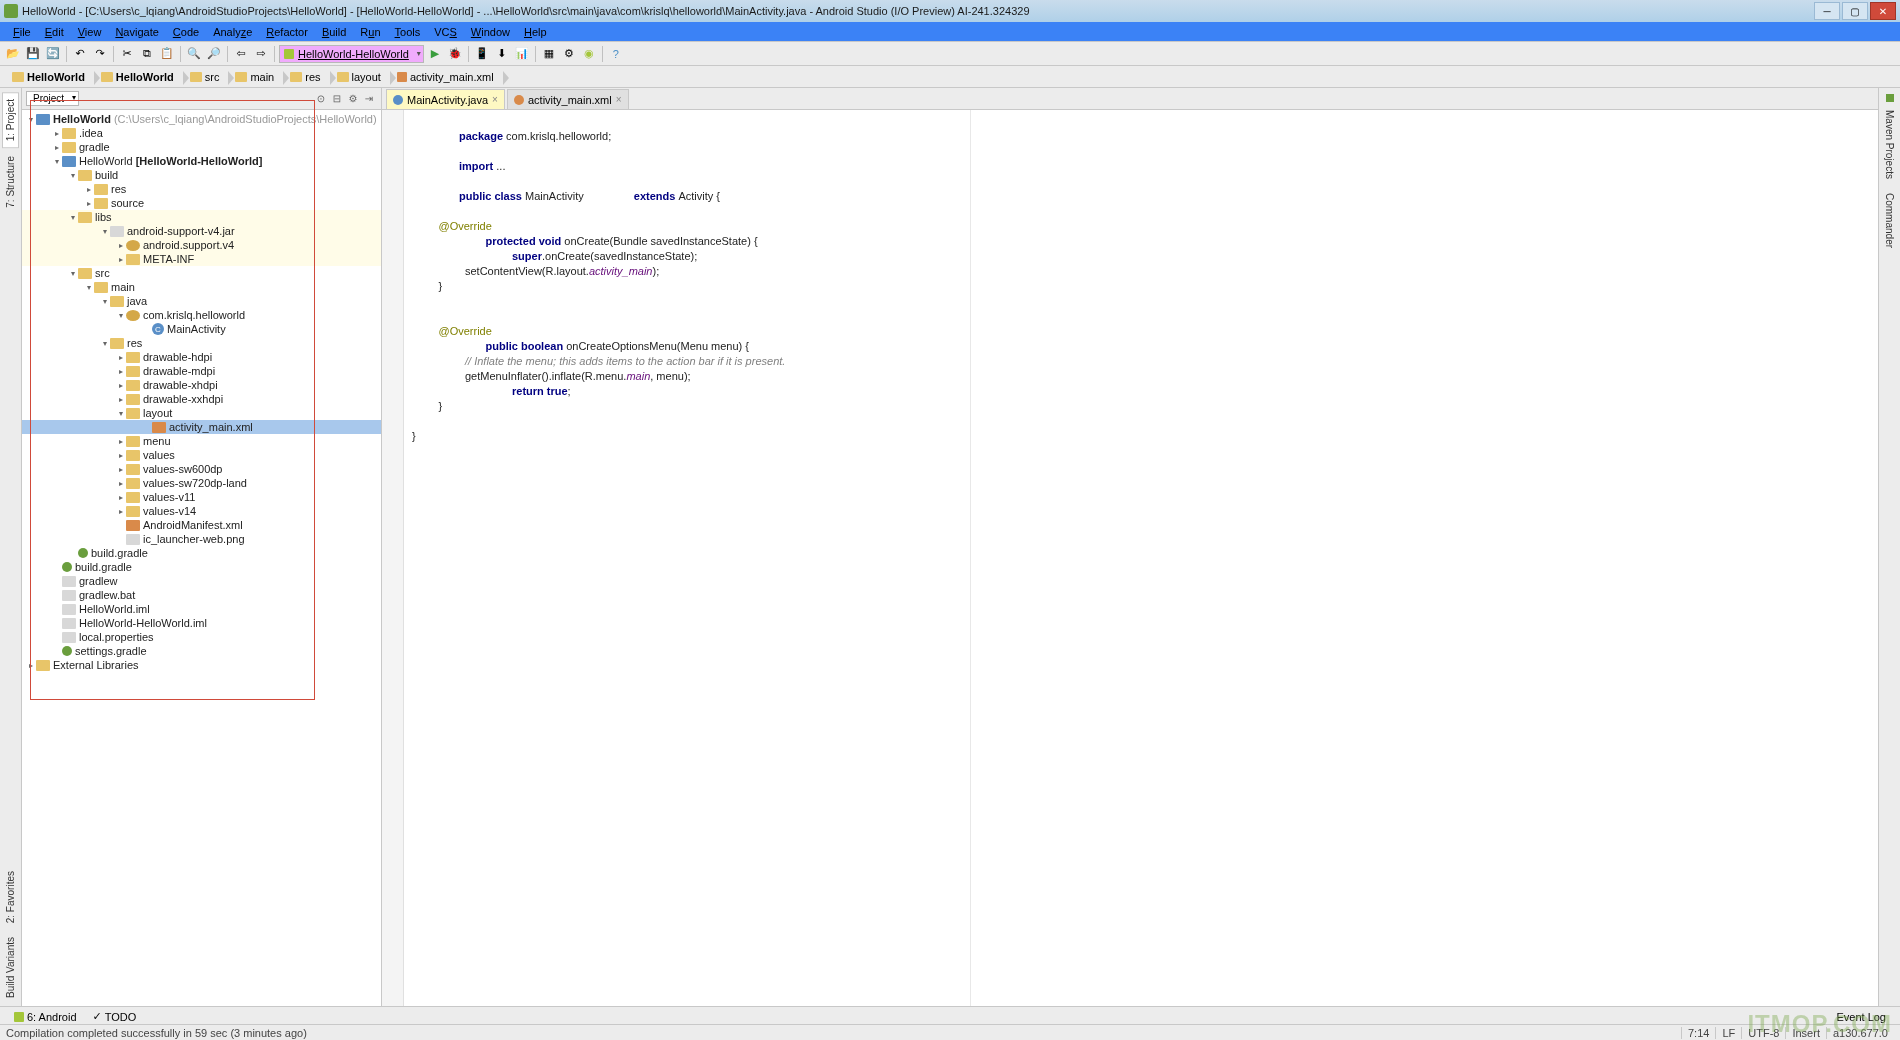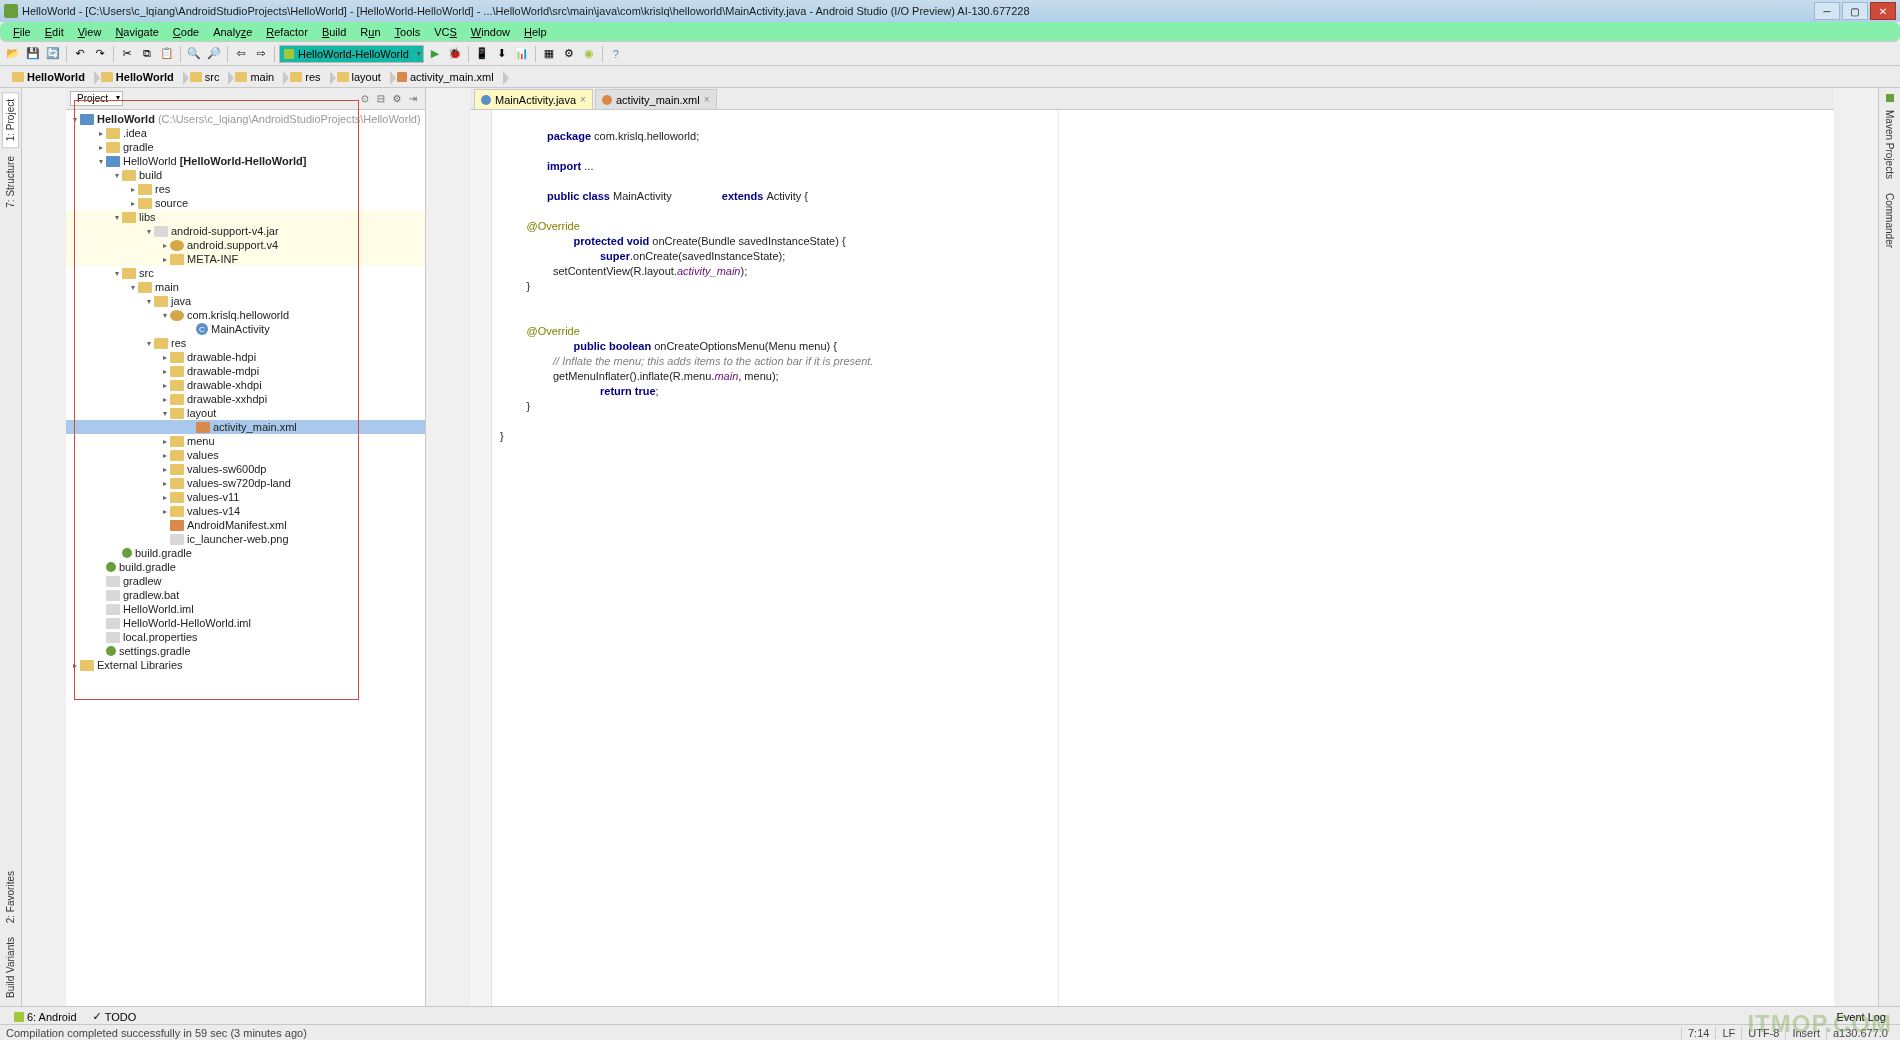--- a/index.html
+++ b/index.html
@@ -3,35 +3,35 @@
 <meta charset="utf-8">
 <style>
 * { margin:0; padding:0; box-sizing:border-box; font-family:"Segoe UI",Tahoma,sans-serif; font-size:11px; }
 body { width:1900px; height:1040px; background:#f0f0f0; overflow:hidden; position:relative; }
 .titlebar { height:22px; background:linear-gradient(#c9dcec,#afd0e8); display:flex; align-items:center; padding:0 4px; }
 .titlebar .appicon { width:14px; height:14px; background:#6a9e3d; border-radius:2px; margin-right:4px; }
 .titlebar .title { flex:1; color:#1a1a1a; font-size:11px; white-space:nowrap; overflow:hidden; }
 .titlebar .winbtns { display:flex; }
 .titlebar .winbtn { width:26px; height:18px; background:#d5e5f2; border:1px solid #9ab9d4; margin-left:2px; display:flex; align-items:center; justify-content:center; font-size:10px; cursor:pointer; }
 .titlebar .winbtn.close { background:#d04a3a; color:#fff; border-color:#a03527; }
-.menubar { height:20px; background:#86efac; border-bottom:1px solid #c8c8c8; display:flex; align-items:center; padding:0 6px;border-radius:6px; }
+.menubar { height:20px; background:#3b82f6; border-bottom:1px solid #c8c8c8; display:flex; align-items:center; padding:0 6px; }
 .menubar span { padding:2px 7px; cursor:pointer; }
 .menubar span u { text-decoration:underline; }
 .toolbar { height:24px; background:#ececec; border-bottom:1px solid #c8c8c8; display:flex; align-items:center; padding:0 4px; gap:2px; }
 .tbtn { width:18px; height:18px; display:flex; align-items:center; justify-content:center; cursor:pointer; border-radius:2px; }
 .tsep { width:1px; height:16px; background:#c0c0c0; margin:0 2px; }
-.runconfig { height:18px; border:1px solid #b8b8b8; background:#14b8a6; padding:0 14px 0 4px; display:flex; align-items:center; font-size:10px; position:relative; cursor:pointer; }
+.runconfig { height:18px; border:1px solid #b8b8b8; background:#f0abfc; padding:0 14px 0 4px; display:flex; align-items:center; font-size:10px; position:relative; cursor:pointer;text-decoration:underline; }
 .runconfig .droid { width:10px; height:10px; background:#a4c639; border-radius:1px; margin-right:4px; }
 .runconfig::after { content:"▾"; position:absolute; right:2px; font-size:8px; color:#555; }
 .navbar { height:22px; background:#ececec; border-bottom:1px solid #c8c8c8; display:flex; align-items:center; padding:0 6px; }
 .crumb { padding:2px 10px 2px 6px; position:relative; cursor:pointer; display:flex; align-items:center; gap:3px; }
 .crumb::after { content:""; position:absolute; right:-5px; top:2px; width:0; height:0; border-top:7px solid transparent; border-bottom:7px solid transparent; border-left:6px solid #c8c8c8; }
 .crumb .fico { width:12px; height:10px; background:#e8c569; border-radius:1px; }
 .crumb .xico { width:10px; height:10px; background:#d98a4a; border-radius:1px; }
-.mainarea { position:absolute; top:88px; left:0; right:0; bottom:34px; display:flex;gap:44px; }
+.mainarea { position:absolute; top:88px; left:0; right:0; bottom:34px; display:flex; }
 .left-gutter { width:22px; background:#ececec; border-right:1px solid #c8c8c8; display:flex; flex-direction:column; align-items:center; padding-top:4px; }
 .vtab { writing-mode:vertical-rl; transform:rotate(180deg); padding:6px 2px; font-size:10px; cursor:pointer; color:#333; margin-bottom:2px; }
 .vtab.active { background:#fff; border:1px solid #c8c8c8; }
 .projectpanel { width:360px; background:#fff; border-right:1px solid #c8c8c8; display:flex; flex-direction:column; position:relative; }
 .redbox { position:absolute; top:12px; left:8px; width:285px; height:600px; border:1px solid #d04a3a; pointer-events:none; z-index:5; }
 .projhead { height:22px; background:#ececec; border-bottom:1px solid #c8c8c8; display:flex; align-items:center; padding:0 4px; }
 .projhead .combo { background:#fff; border:1px solid #b8b8b8; padding:1px 14px 1px 6px; font-size:10px; position:relative; cursor:pointer; }
 .projhead .combo::after { content:"▾"; position:absolute; right:2px; font-size:8px; }
 .projhead .spacer { flex:1; }
 .projhead .hbtn { width:16px; height:16px; cursor:pointer; display:flex; align-items:center; justify-content:center; font-size:10px; color:#666; }
@@ -77,21 +77,21 @@
 .statusbar { position:absolute; bottom:0; left:0; right:0; height:16px; background:#ececec; border-top:1px solid #c8c8c8; display:flex; align-items:center; padding:0 6px; font-size:10px; color:#444; }
 .statusbar .spacer { flex:1; }
 .statusbar .cell { padding:0 6px; border-left:1px solid #c8c8c8; }
 .watermark { position:absolute; right:8px; bottom:2px; font-size:24px; font-weight:bold; color:rgba(122,168,74,0.4); letter-spacing:1px; pointer-events:none; }
 </style>
 </head>
 <body>
 
 <div class="titlebar">
   <div class="appicon"></div>
-  <div class="title">HelloWorld - [C:\Users\c_lqiang\AndroidStudioProjects\HelloWorld] - [HelloWorld-HelloWorld] - ...\HelloWorld\src\main\java\com\krislq\helloworld\MainActivity.java - Android Studio (I/O Preview) AI-130.677228</div>
+  <div class="title">HelloWorld - [C:\Users\c_lqiang\AndroidStudioProjects\HelloWorld] - [HelloWorld-HelloWorld] - ...\HelloWorld\src\main\java\com\krislq\helloworld\MainActivity.java - Android Studio (I/O Preview) AI-241.324329</div>
   <div class="winbtns">
     <div class="winbtn">─</div>
     <div class="winbtn">▢</div>
     <div class="winbtn close">✕</div>
   </div>
 </div>
 
 <div class="menubar">
   <span><u>F</u>ile</span>
   <span><u>E</u>dit</span>

